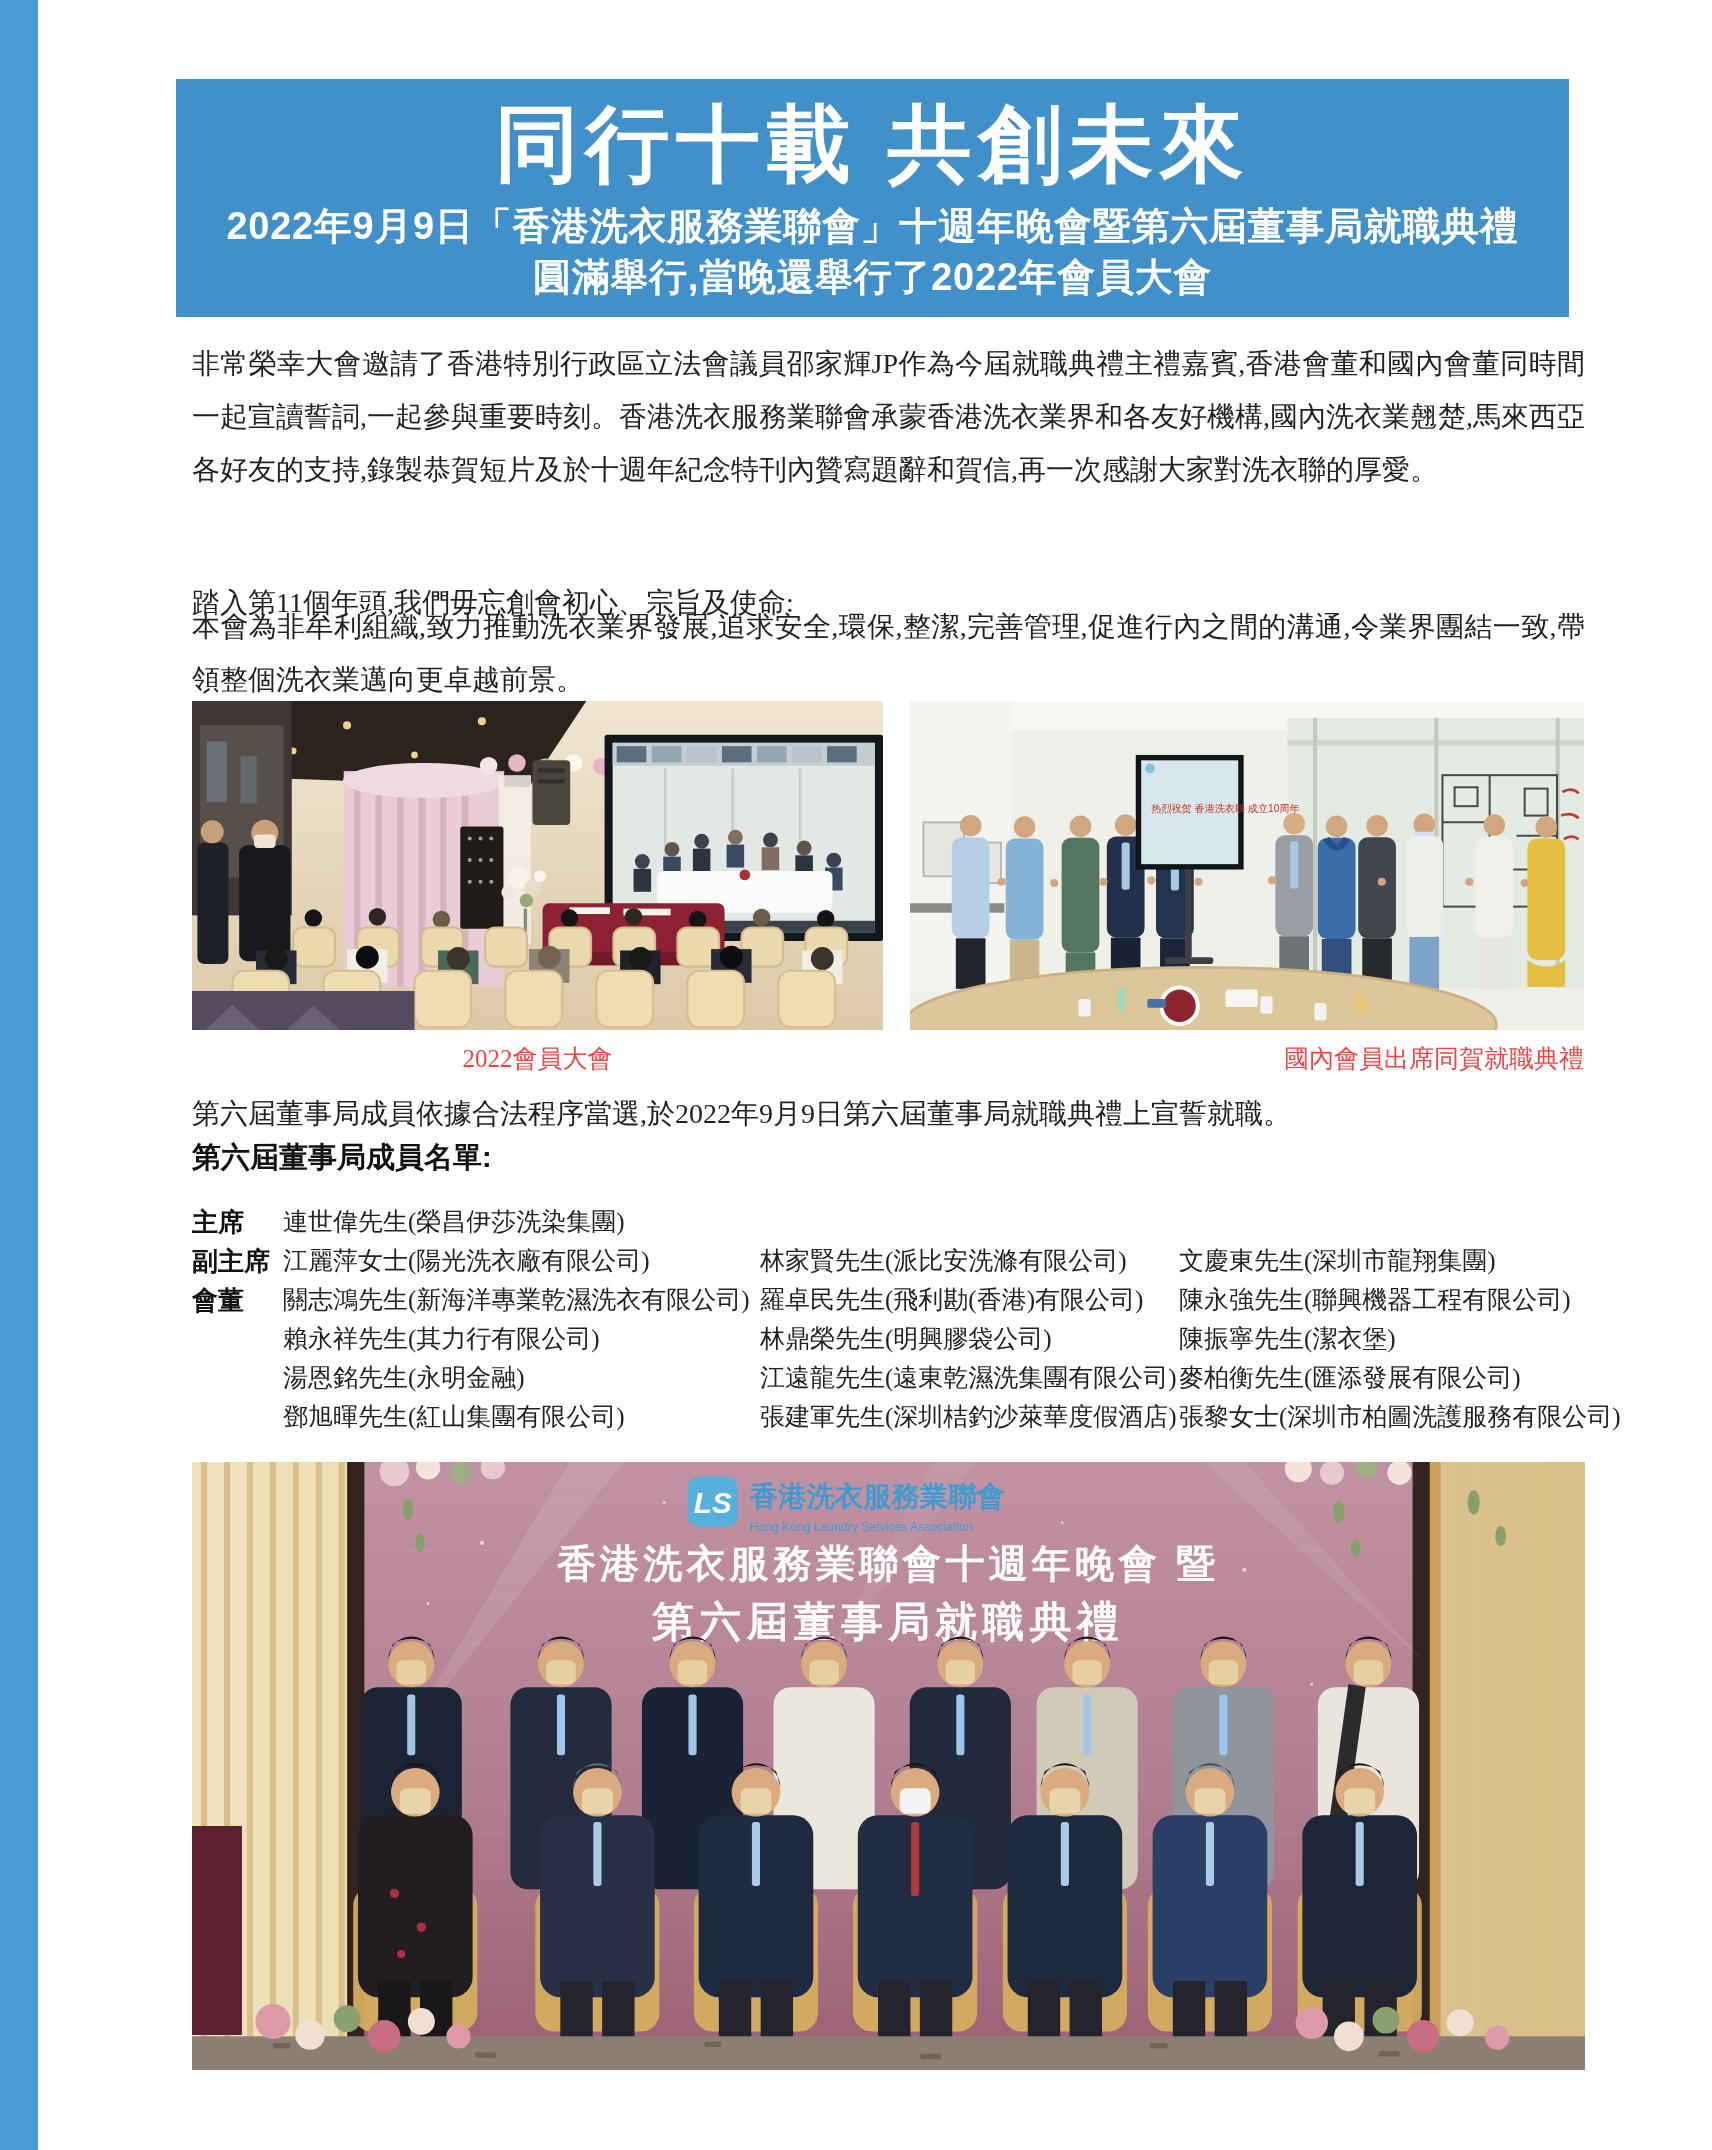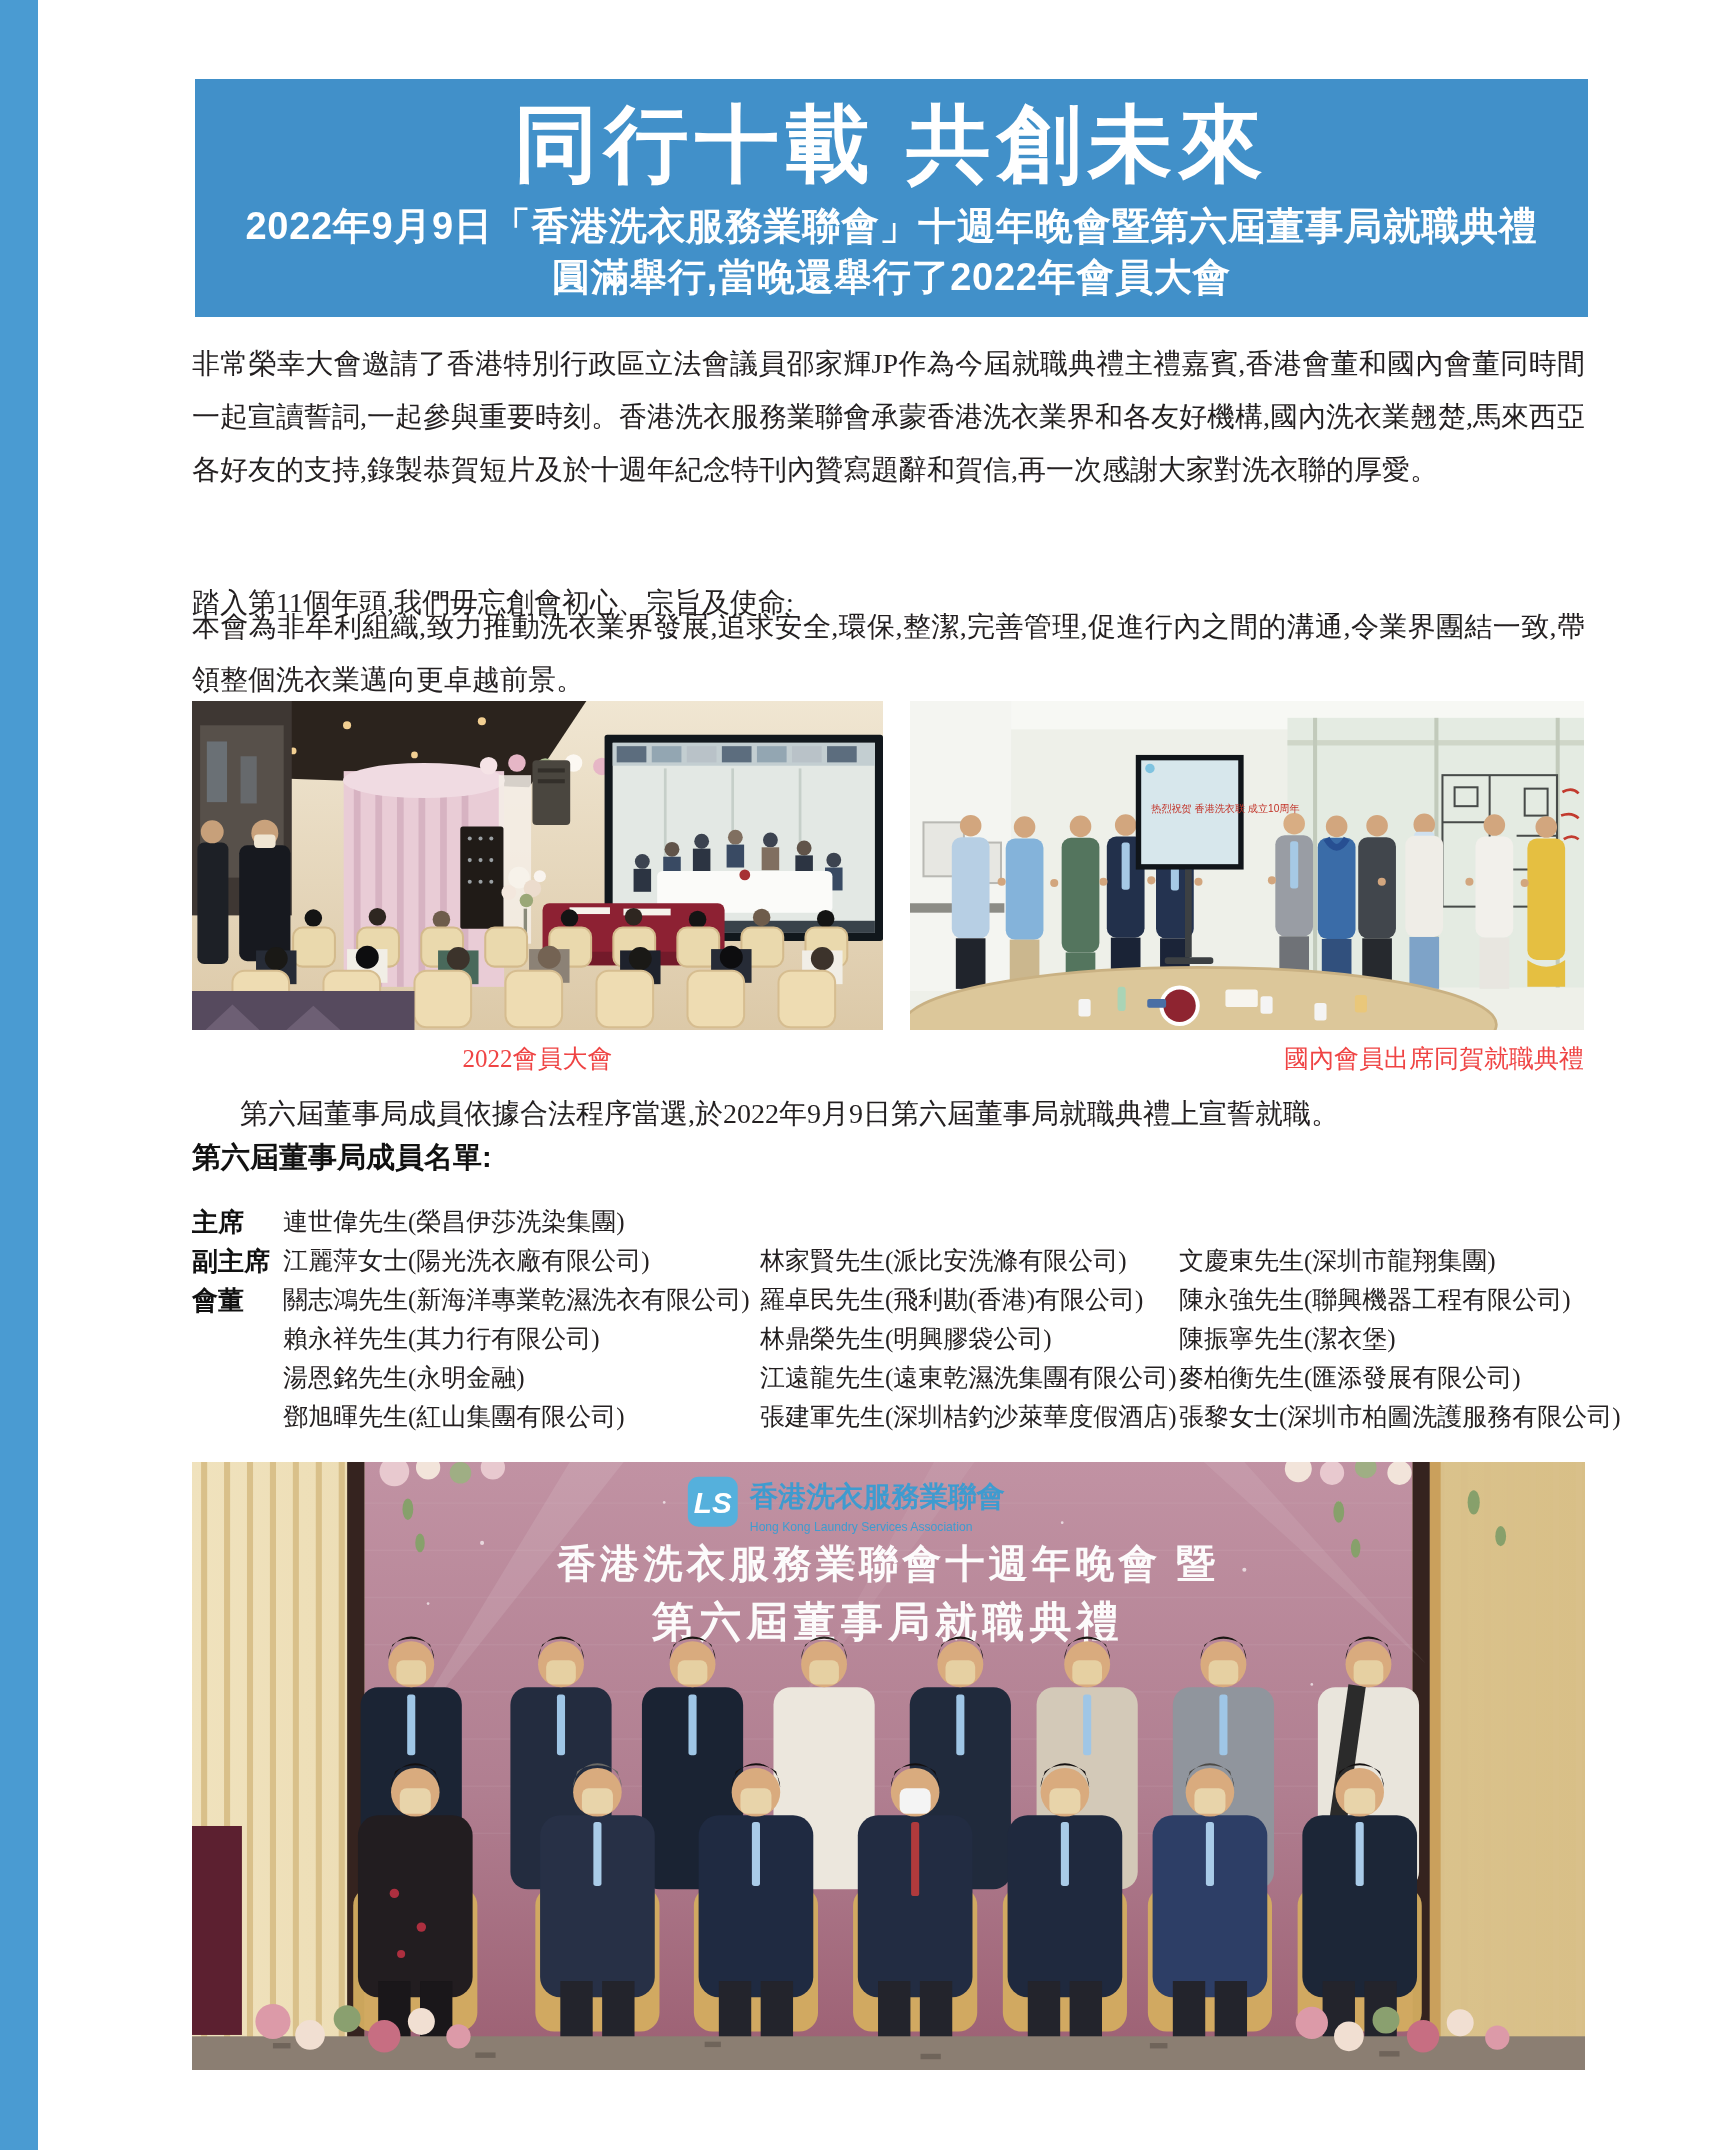--- a/index.html
+++ b/index.html
@@ -19,32 +19,32 @@
   .pagenum { position:absolute; left:0; top:46px; width:120px; text-align:center;
              font:bold 36px/1 "Liberation Sans","DejaVu Sans",sans-serif; color:#636569; }
   .iron { position:absolute; left:30px; top:93px; width:62px; height:50px; }
   .vlabel { position:absolute; left:0; top:156px; width:120px; height:155px;
             display:flex; justify-content:center;
             writing-mode:vertical-rl; text-orientation:upright;
             font:bold 31px/1.1 "Liberation Sans","DejaVu Sans",sans-serif;
             letter-spacing:6.7px; color:#b7b9bc; }
 
   
-  .banner { position:absolute; left:195px; top:79px; width:1393px; height:238px;
+  .banner { position:absolute; left:176px; top:79px; width:1393px; height:238px;
             background:#4190c9; color:#ffffff; text-align:center;
             font-family:"Liberation Sans","DejaVu Sans",sans-serif; }
   .banner-title { margin-top:15px; font-weight:bold; font-size:84px; line-height:1.2; letter-spacing:6.7px; }
   .banner-sub { font-weight:bold; font-size:38px; line-height:1.33; letter-spacing:0.7px; }
   .banner-sub.first { margin-top:6.7px; }
 
   
   .col { position:absolute; left:192px; top:0; width:1393px; }
   .para { position:absolute; left:0; width:1393px; font-size:28px; line-height:53px; text-align:justify; }
   .p1 { top:337px; } .p2 { top:576px; } .p3 { top:600px; }
-  .note { top:1087px;margin-left:48px; }
+  .note { top:1087px; }
 
   .photo-row { position:absolute; left:0; top:701px; width:1393px; height:329px; display:flex; }
   .photo-left  { width:691px; height:329px; }
   .photo-right { width:674px; height:329px; margin-left:27px; }
   figure { display:block; }
   figure svg { display:block; width:100%; height:100%; }
 
   .captions { position:absolute; left:0; top:1042px; width:1393px; display:flex;
               font-size:25px; color:#ef4444; }
   .cap-l { width:691px; text-align:center; }

